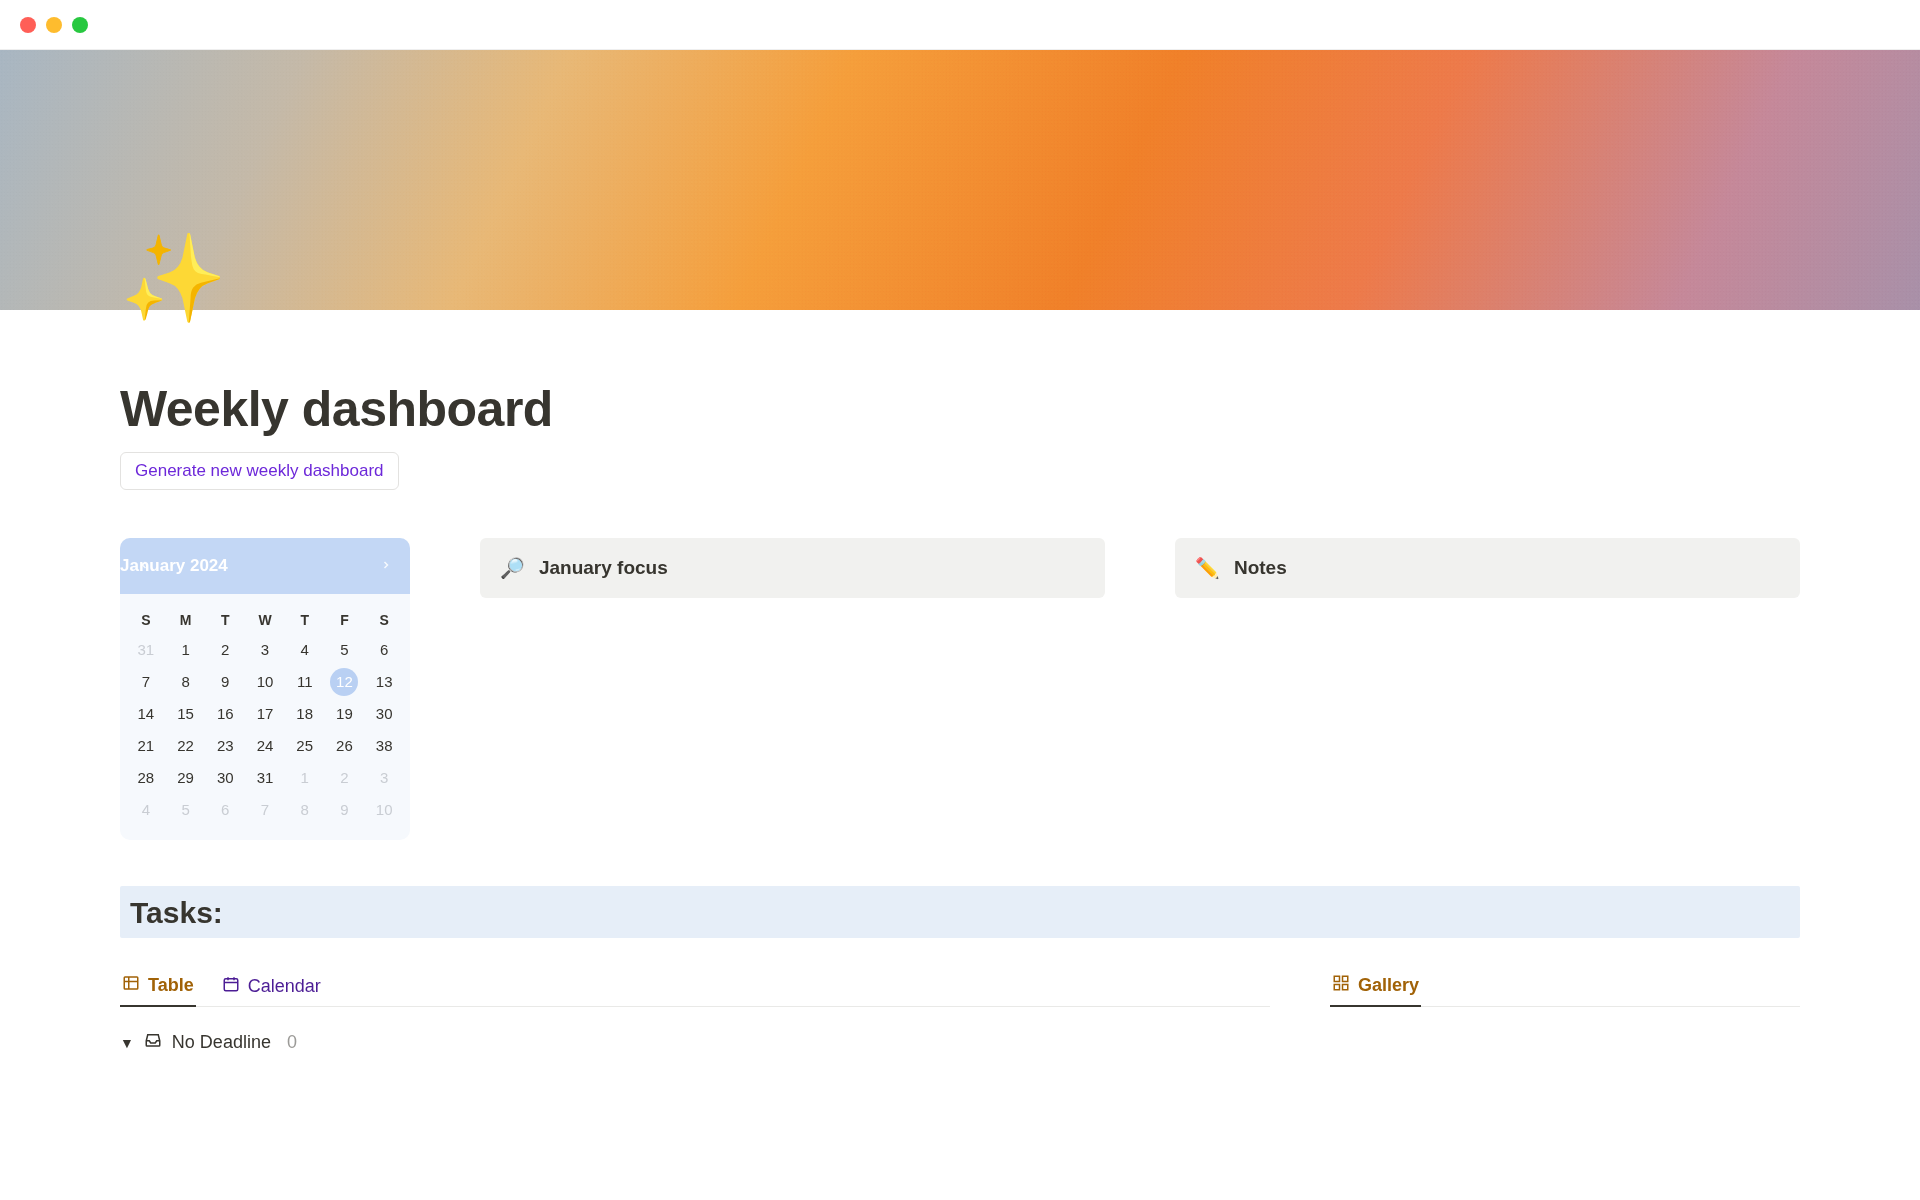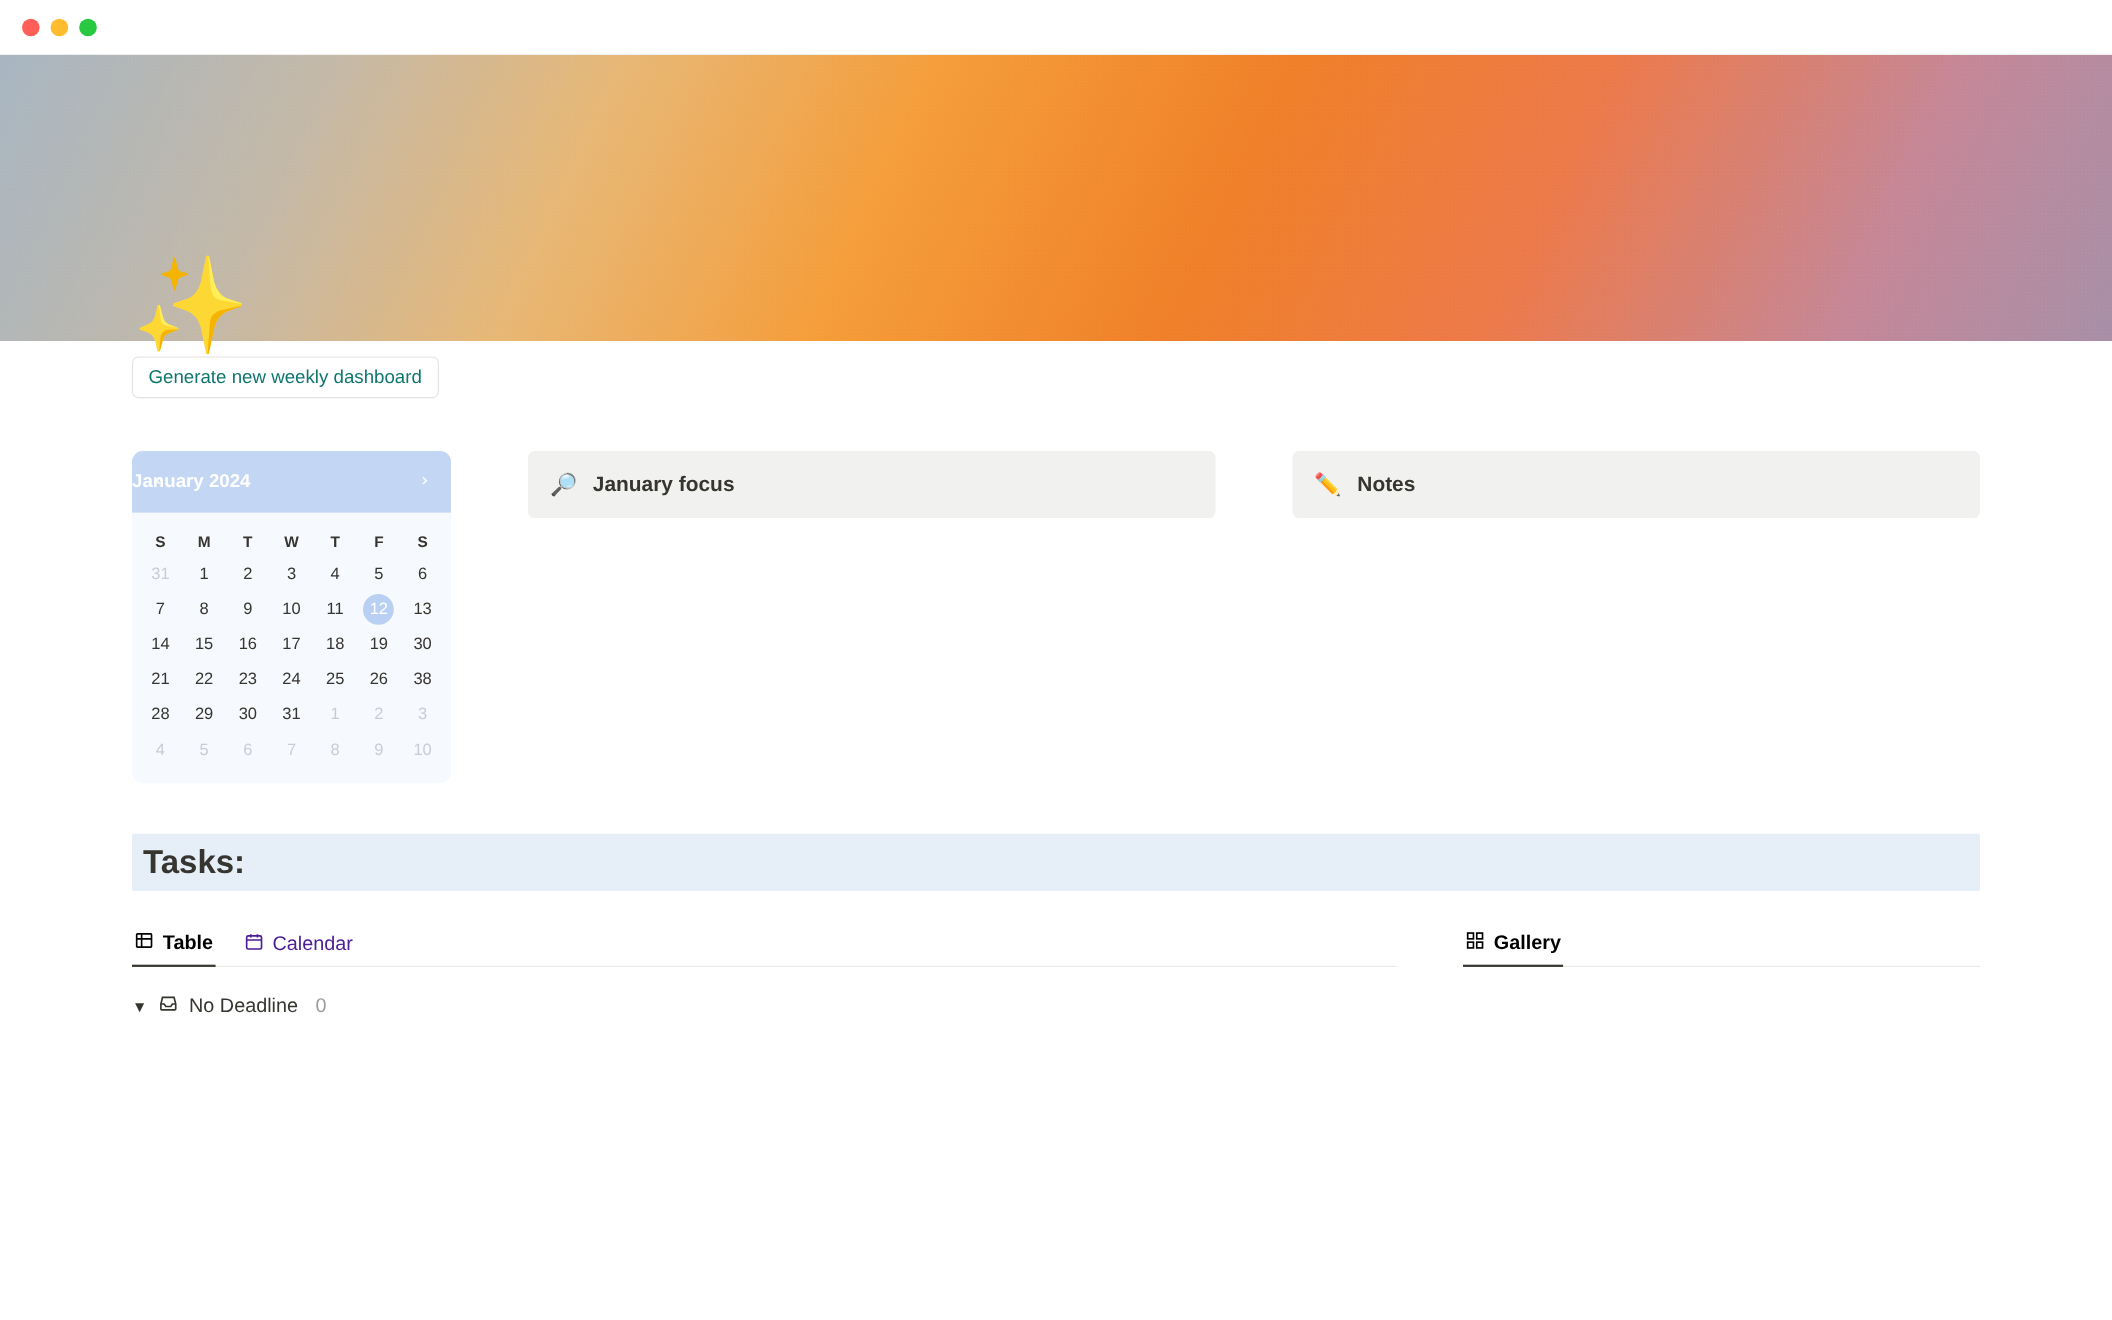--- a/index.html
+++ b/index.html
@@ -64,21 +64,21 @@
   font-weight: 700;
   color: #37352f;
   letter-spacing: -0.5px;
 }
 .gen-btn {
   margin-top: 14px;
   display: inline-block;
   padding: 8px 14px;
   border: 1px solid #e3e2e0;
   border-radius: 6px;
-  color: #0f766e;
+  color: #6d28d9;
   font-size: 17px;
   background: #fff;
 }
 
 .row3 {
   display: grid;
   grid-template-columns: 290px 1fr 1fr;
   gap: 70px;
   margin-top: 48px;
   align-items: start;
@@ -178,21 +178,21 @@
 .db-tab {
   display: flex;
   align-items: center;
   gap: 8px;
   padding: 8px 2px;
   font-size: 18px;
   color: #4c1d95;
   cursor: pointer;
 }
 .db-tab.active {
-  color: #000000;
+  color: #a16207;
   font-weight: 600;
   border-bottom: 2px solid #37352f;
   margin-bottom: -1px;
 }
 .db-tab svg { width: 18px; height: 18px; }
 
 .group-row {
   display: flex;
   align-items: center;
   gap: 10px;
@@ -214,20 +214,21 @@
 <div class="titlebar">
   <div class="traffic-light traffic-red"></div>
   <div class="traffic-light traffic-yellow"></div>
   <div class="traffic-light traffic-green"></div>
 </div>
 
 <div class="cover"></div>
 
 <div class="content">
   <div class="page-icon">✨</div>
+  <h1 class="page-title">Weekly dashboard</h1>
   <div class="gen-btn">Generate new weekly dashboard</div>
 
   <div class="row3">
 
     <div class="calendar">
       <div class="cal-header">
         <span class="cal-nav cal-prev">
           <svg viewBox="0 0 24 24" width="12" height="12" fill="none" stroke="currentColor" stroke-width="3">
               <polyline points="15 18 9 12 15 6"></polyline>
             </svg>

